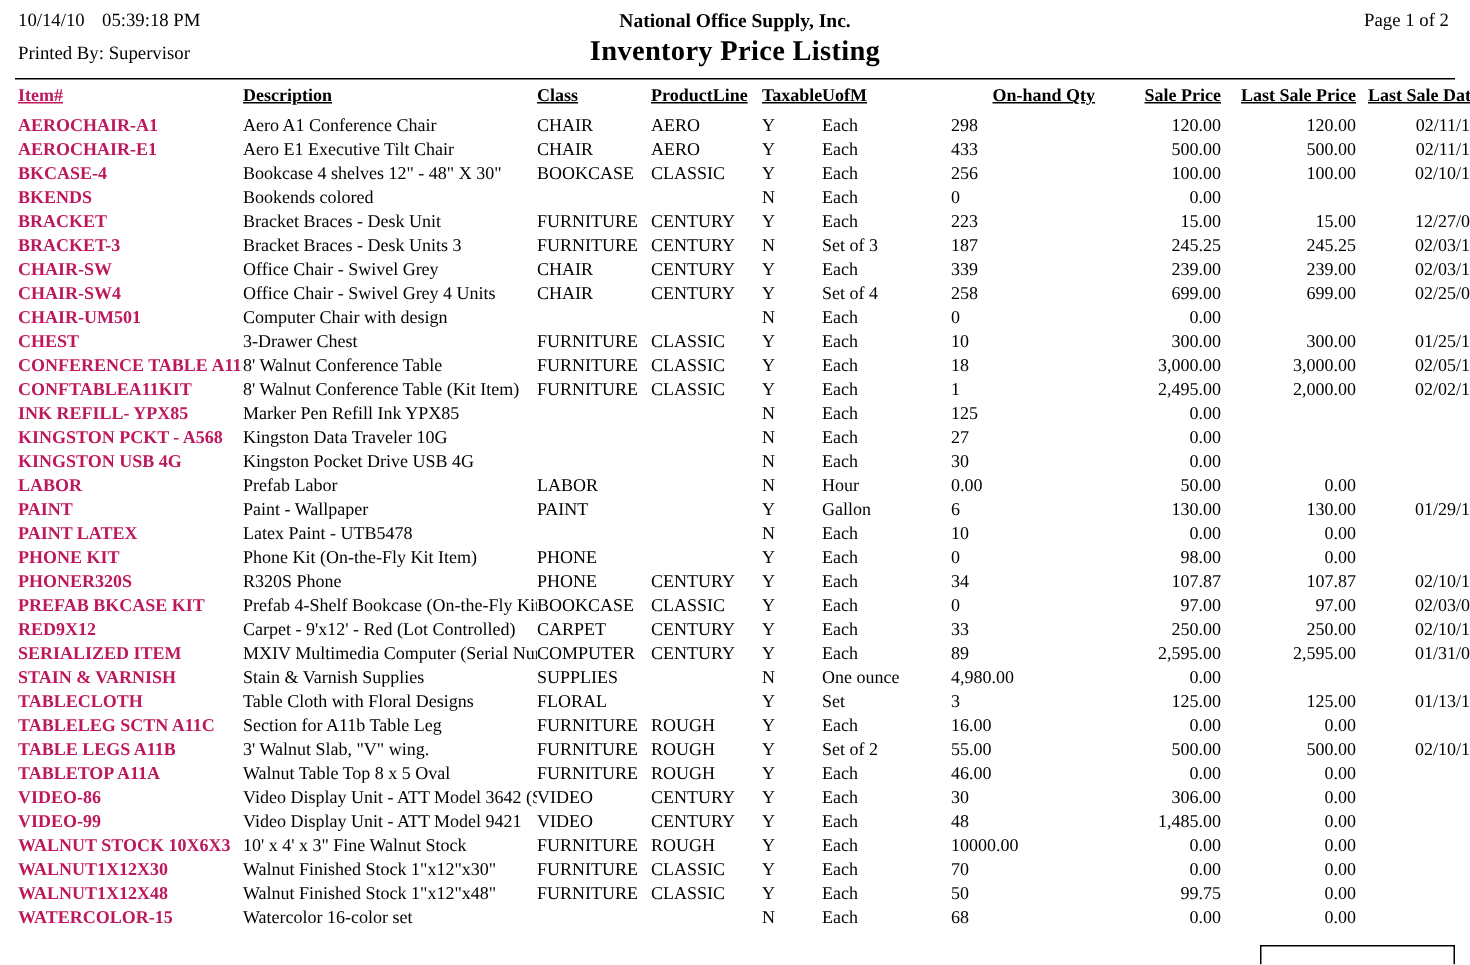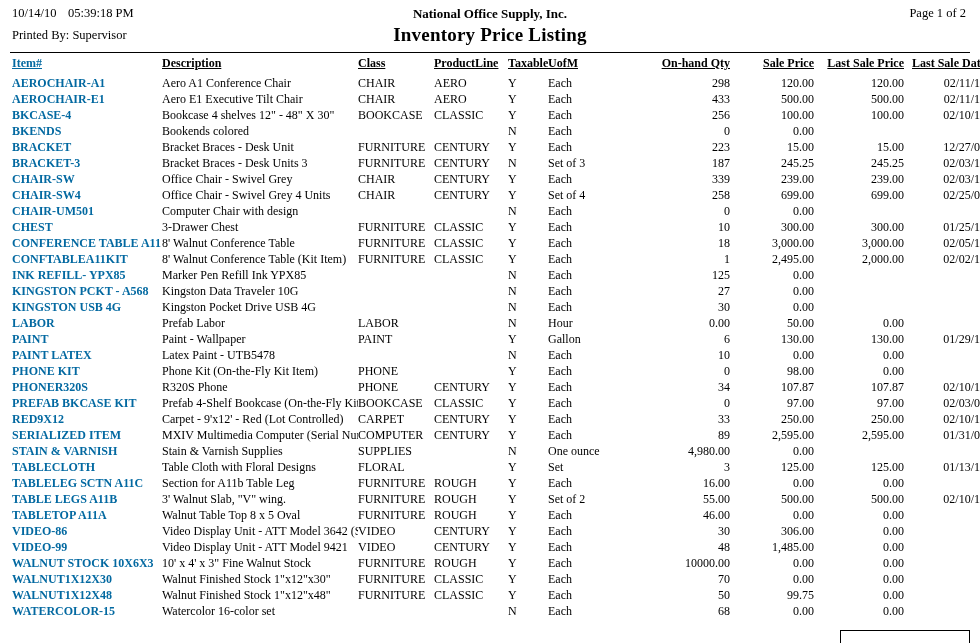--- a/index.html
+++ b/index.html
@@ -91,27 +91,27 @@
     vertical-align: bottom;
     white-space: nowrap;
   }
   table.inv td {
     padding: 0;
     height: 16px;
     line-height: 16px;
     white-space: nowrap;
     overflow: hidden;
   }
-  .c-item     { width: 150px; text-align: left;  color: #0369a1; font-weight: bold; padding-left: 2px !important; }
+  .c-item     { width: 150px; text-align: left;  color: #be185d; font-weight: bold; padding-left: 2px !important; }
   .c-desc     { width: 196px; text-align: left; }
   .c-class    { width: 76px;  text-align: left; margin-left: 44px; }
   .c-pline    { width: 74px;  text-align: left; }
   .c-tax      { width: 40px;  text-align: left; }
   .c-uom      { width: 86px;  text-align: left; }
-  .c-qty      { width: 96px;  text-align: right; padding-right: 6px !important; }
+  .c-qty      { width: 96px;  text-align: left; padding-right: 6px !important; }
   .c-sale     { width: 78px;  text-align: right; padding-right: 4px !important; }
   .c-lsale    { width: 86px;  text-align: right; padding-right: 4px !important; }
   .c-ldate    { width: 78px;  text-align: right; padding-right: 2px !important; }
 
   th.c-item   { text-align: left; padding-left: 2px; }
   th.c-qty    { text-align: right; padding-right: 6px; }
   th.c-sale   { text-align: right; padding-right: 4px; }
   th.c-lsale  { text-align: right; padding-right: 4px; }
   th.c-ldate  { text-align: right; padding-right: 2px; }
 

